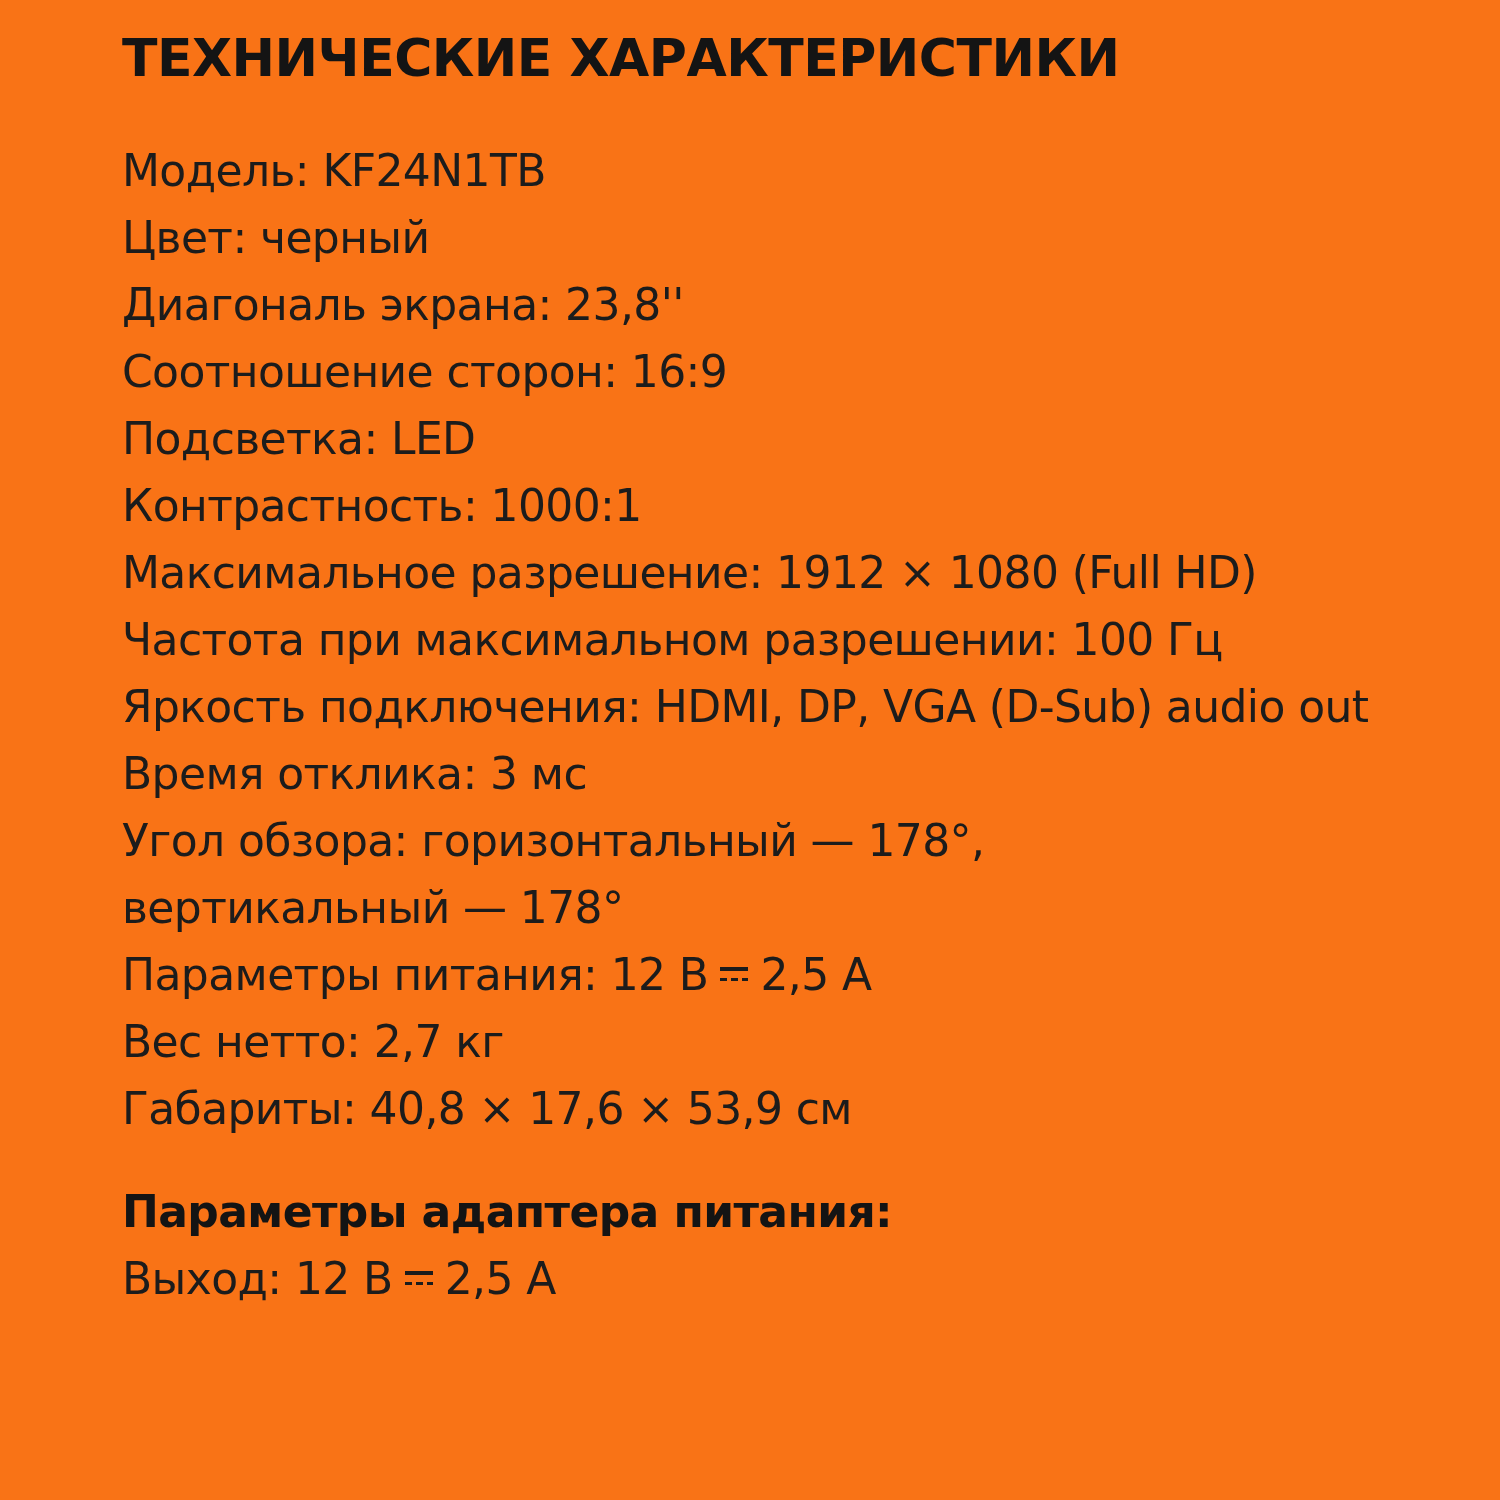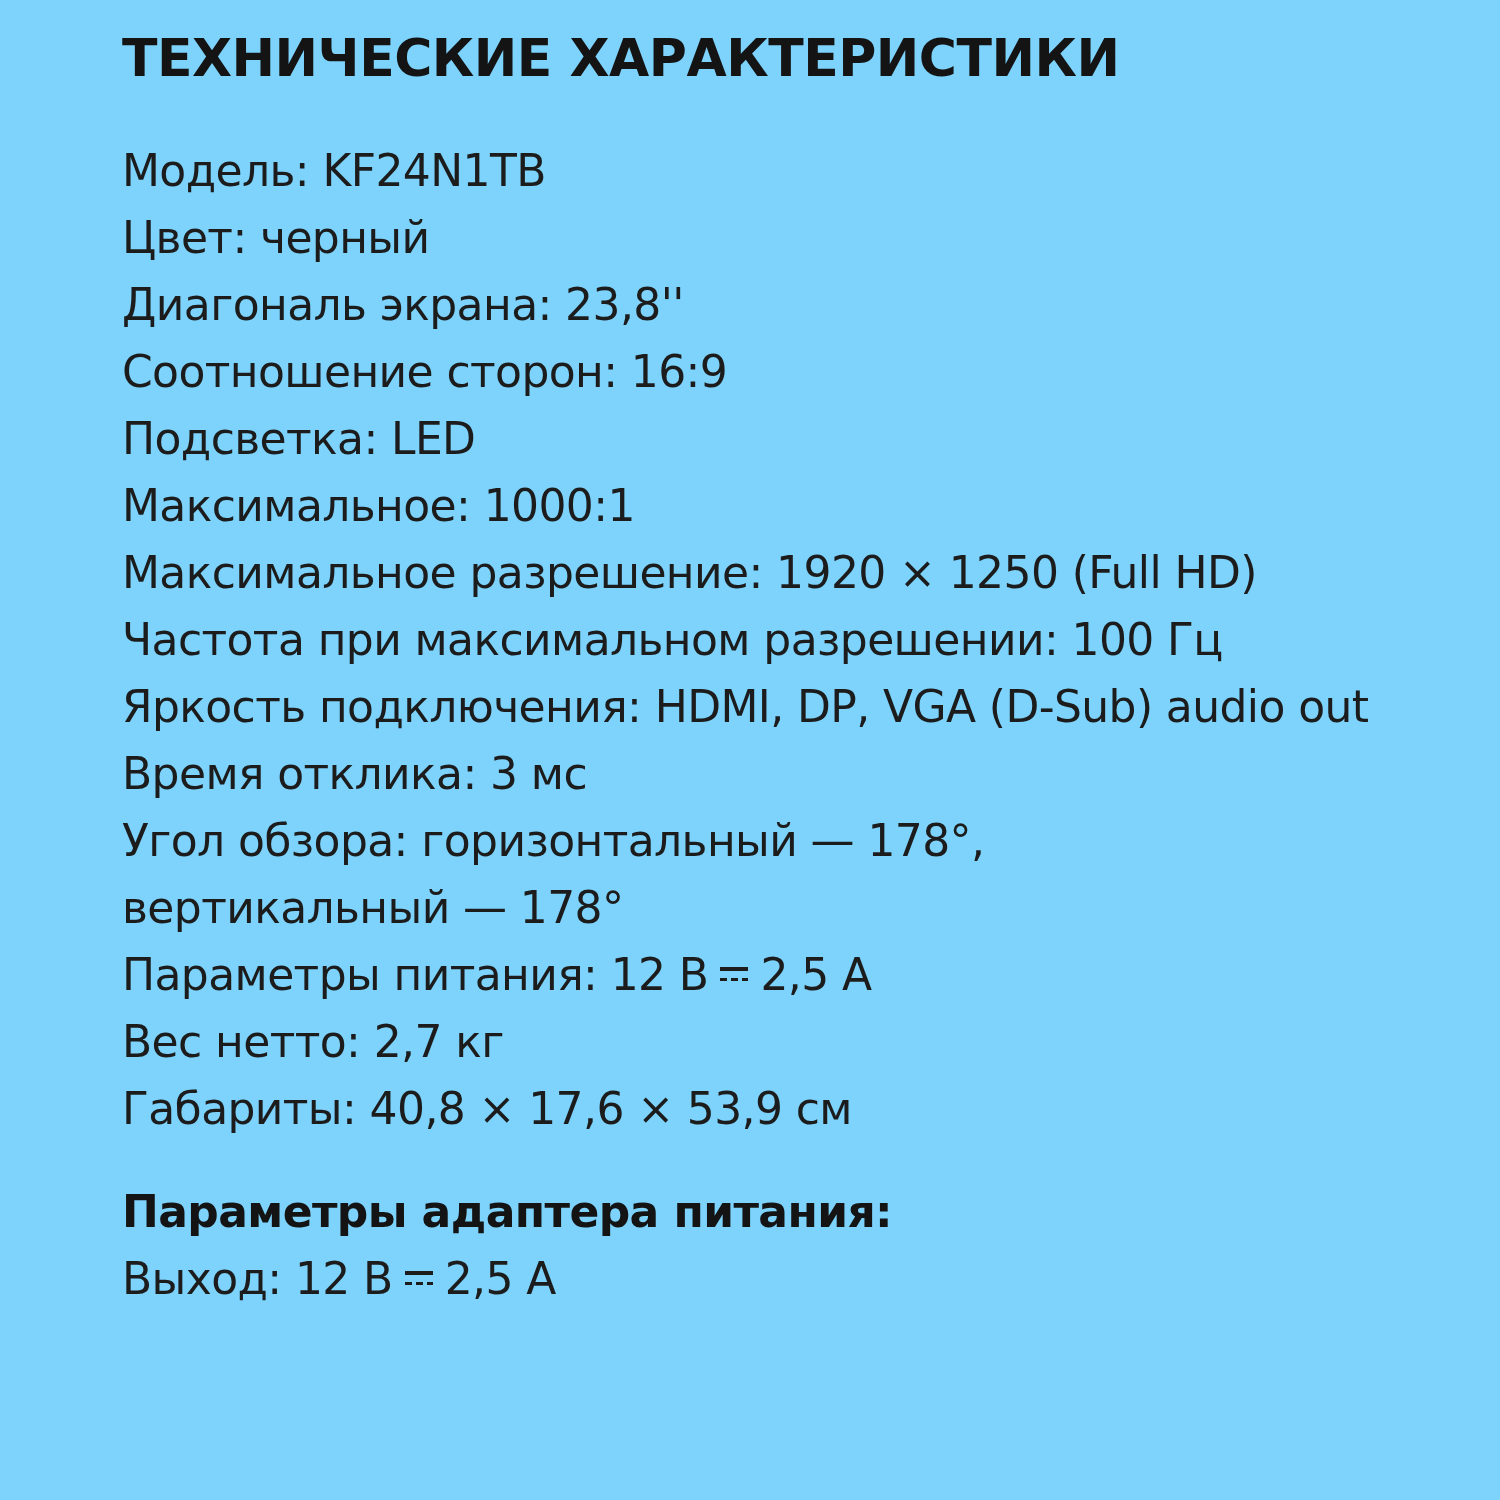--- a/index.html
+++ b/index.html
@@ -4,21 +4,21 @@
 <style>
   html, body {
     margin: 0;
     padding: 0;
     background: #ffffff;
   }
   .page {
     position: relative;
     width: 1500px;
     height: 1500px;
-    background: #7dd3fc;
+    background: #f97316;
     overflow: hidden;
     font-family: "DejaVu Sans", "Liberation Sans", sans-serif;
     color: #1c1c1c;
     box-sizing: border-box;
     padding: 30px 40px 0 122px;
   }
   .title {
     margin: 0;
     font-size: 52px;
     line-height: 1.1;
@@ -72,22 +72,22 @@
 <div class="page">
 
   <h1 class="title">ТЕХНИЧЕСКИЕ ХАРАКТЕРИСТИКИ</h1>
 
   <div class="specs">
     <div class="line">Модель: KF24N1TB</div>
     <div class="line">Цвет: черный</div>
     <div class="line">Диагональ экрана: 23,8''</div>
     <div class="line">Соотношение сторон: 16:9</div>
     <div class="line">Подсветка: LED</div>
-    <div class="line">Максимальное: 1000:1</div>
-    <div class="line">Максимальное разрешение: 1920 × 1250 (Full HD)</div>
+    <div class="line">Контрастность: 1000:1</div>
+    <div class="line">Максимальное разрешение: 1912 × 1080 (Full HD)</div>
     <div class="line">Частота при максимальном разрешении: 100 Гц</div>
     <div class="line">Яркость подключения: HDMI, DP, VGA (D-Sub) audio out</div>
     <div class="line">Время отклика: 3 мс</div>
     <div class="line">Угол обзора: горизонтальный — 178°,</div>
     <div class="line">вертикальный — 178°</div>
     <div class="line">
       <span>Параметры питания:  12 В</span><span class="dc-icon"></span><span>2,5 А</span>
     </div>
     <div class="line">Вес нетто: 2,7 кг</div>
     <div class="line">Габариты: 40,8 × 17,6 × 53,9 см</div>

